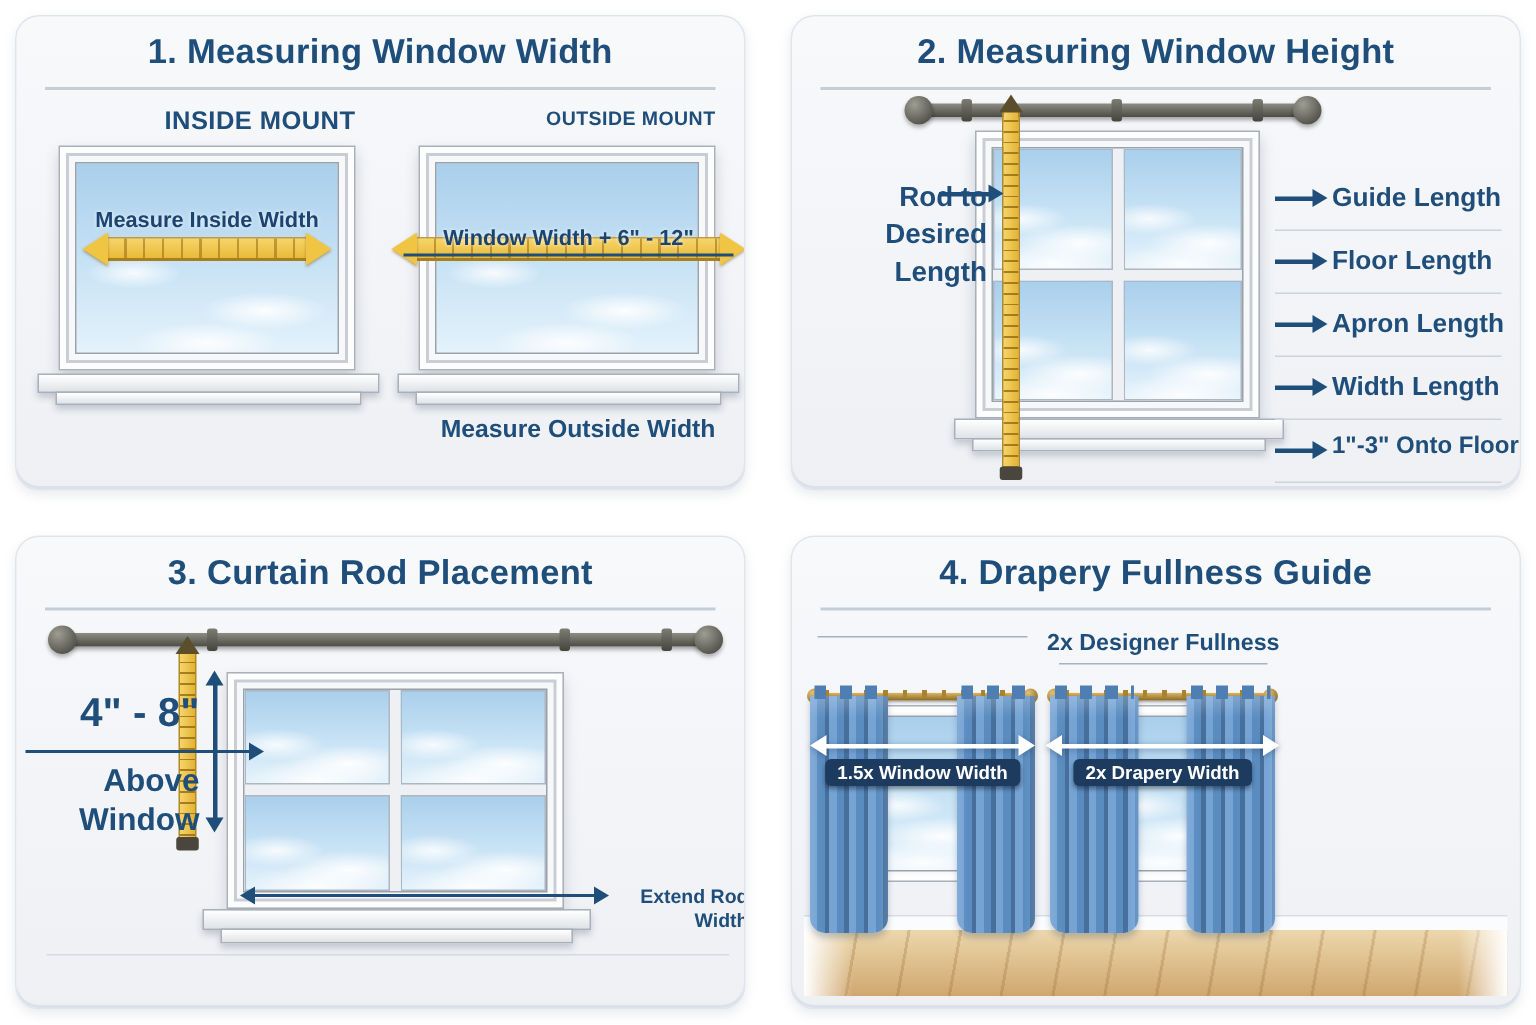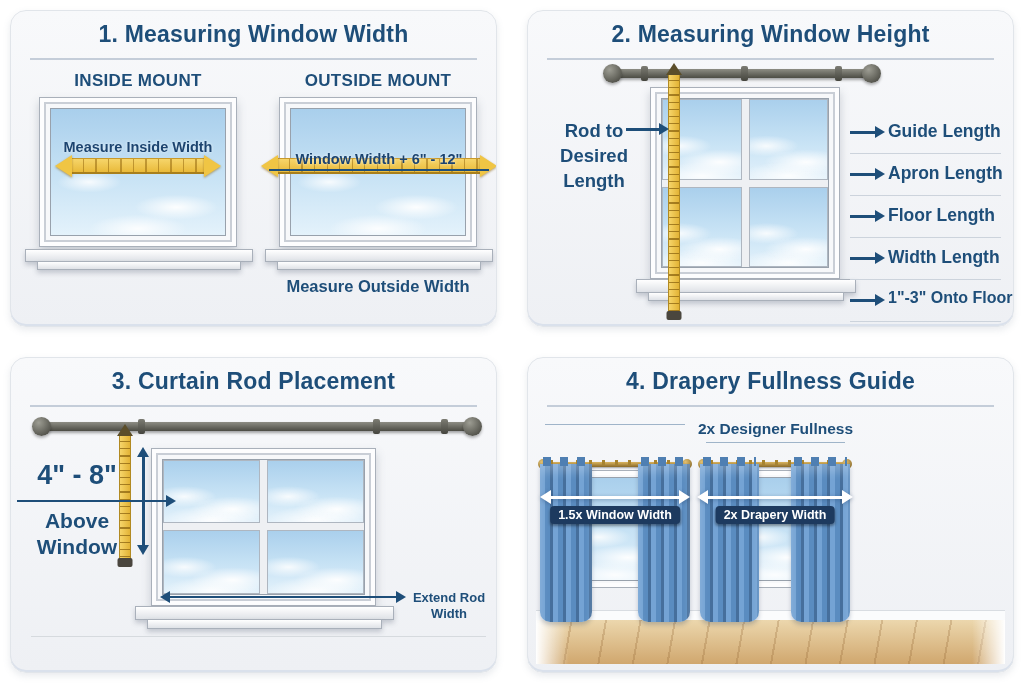--- a/index.html
+++ b/index.html
@@ -56,21 +56,21 @@
     border-bottom:10px solid #1e4e79;border-left:6px solid transparent;border-right:6px solid transparent;}
   .vline.av-d::after{content:"";position:absolute;bottom:-9px;left:50%;transform:translateX(-50%);
     border-top:10px solid #1e4e79;border-left:6px solid transparent;border-right:6px solid transparent;}
   
   .rod{position:absolute;height:9px;border-radius:5px;background:linear-gradient(180deg,#8d8d84,#4c4c44);
     box-shadow:0 2px 3px rgba(0,0,0,.35);}
   .finial{position:absolute;width:19px;height:19px;border-radius:50%;top:-5px;
     background:radial-gradient(circle at 35% 30%, #9d9d93,#3c3c35);box-shadow:0 2px 3px rgba(0,0,0,.3);}
   .collar{position:absolute;width:7px;height:15px;top:-3px;border-radius:2px;
     background:linear-gradient(180deg,#7c7c73,#45453e);}
-  .label-navy{position:absolute;font-weight:700;color:#1e4e79;text-align:center;}
+  .label-navy{position:absolute;font-weight:700;color:#1e4e79;text-align:right;}
   
   .len-col{position:absolute;left:322px;right:12px;top:101px;}
   .len-row{position:relative;height:41px;border-bottom:1.5px solid #ccd3dc;}
   .len-row .la{position:absolute;left:0;top:19px;width:26px;}
   .len-row .lt{position:absolute;left:38px;top:9px;font-size:17.5px;font-weight:700;color:#1e4e79;white-space:nowrap;}
   
   .cap4{position:absolute;top:62px;text-align:center;font-size:15.5px;font-weight:700;color:#1e4e79;}
   .cap4 .u{display:block;margin:4px auto 0;width:88%;border-top:1.5px solid #9fb4c9;}
   .unit{position:absolute;top:102px;width:150px;height:162px;}
   .rod-gold{position:absolute;top:2px;left:2px;right:2px;height:5px;border-radius:3px;
@@ -108,21 +108,21 @@
 </head>
 <body>
 
 <div class="grid">
 
   <div class="panel">
     <div class="ptitle">1. Measuring Window Width</div>
     <div class="pline"></div>
 
     <div class="label-navy" style="left:28px;top:60px;width:198px;font-size:17px;letter-spacing:.3px;">INSIDE MOUNT</div>
-    <div class="label-navy" style="left:268px;top:60px;width:198px;font-size:17px;letter-spacing:.3px;">OUTSIDE MOUNT</div>
+    <div class="label-navy" style="left:268px;top:60px;width:198px;font-size:13px;letter-spacing:.3px;">OUTSIDE MOUNT</div>
 
     <div class="wframe" style="left:28px;top:86px;width:198px;height:150px;">
       <div class="glass sky"></div>
     </div>
     <div class="sill" style="left:14px;top:238px;width:226px;height:11px;"></div>
     <div class="sill" style="left:26px;top:250px;width:202px;height:7px;"></div>
 
     <div class="wframe" style="left:268px;top:86px;width:198px;height:150px;">
       <div class="glass sky"></div>
     </div>
@@ -180,25 +180,25 @@
     </div>
     <div class="hline ah-r" style="left:98px;top:117px;width:34px;"></div>
 
     <div class="len-col">
       <div class="len-row">
         <span class="la hline ah-r"></span>
         <span class="lt">Guide Length</span>
       </div>
       <div class="len-row">
         <span class="la hline ah-r"></span>
+        <span class="lt">Floor Length</span>
+      </div>
+      <div class="len-row">
+        <span class="la hline ah-r"></span>
         <span class="lt">Apron Length</span>
-      </div>
-      <div class="len-row">
-        <span class="la hline ah-r"></span>
-        <span class="lt">Floor Length</span>
       </div>
       <div class="len-row">
         <span class="la hline ah-r"></span>
         <span class="lt">Width Length</span>
       </div>
       <div class="len-row">
         <span class="la hline ah-r"></span>
         <span class="lt" style="font-size:16px;">1"-3" Onto Floor</span>
       </div>
     </div>

